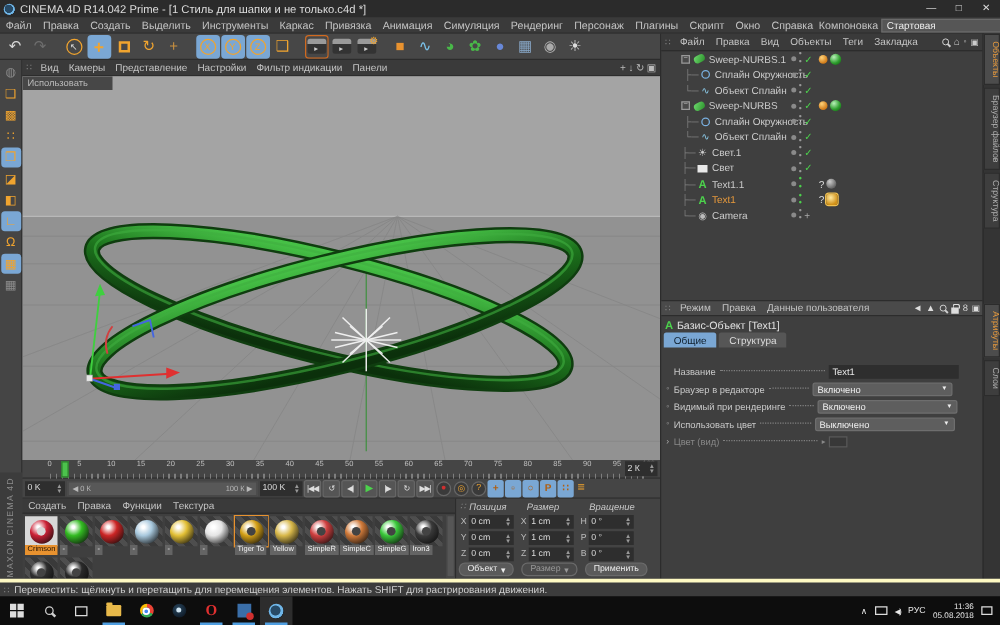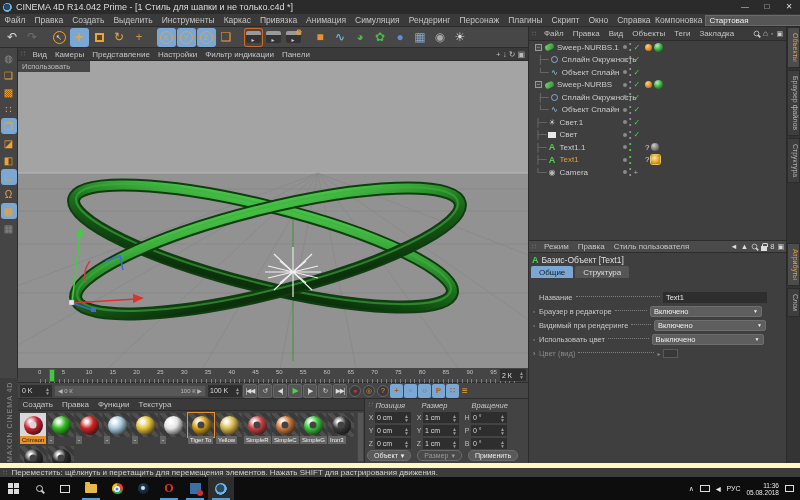--- a/index.html
+++ b/index.html
@@ -106,21 +106,21 @@
           justify-content:space-between;padding:0 2px;margin-right:4px;font-size:7px;}
   .cfoot{position:absolute;left:2px;top:51px;display:flex;gap:6px;}
   .cbtn{height:11px;background:#5a5a5a;border:1px solid #6a6a6a;border-radius:5px;color:#eee;
         font-size:7px;display:flex;align-items:center;justify-content:center;padding:0 6px;gap:3px;}
   .cbtn.dim{color:#999;background:#4a4a4a;}
   
   .rpanel{left:528px;top:27px;width:258px;height:436px;background:#3f3f3f;border-left:1px solid #2c2c2c;}
   .omenu{height:14px;background:var(--menu);display:flex;align-items:center;font-size:8px;color:#c4c4c4;
          border-bottom:1px solid #2c2c2c;}
   .omicons{margin-left:auto;display:flex;align-items:center;gap:3px;padding-right:3px;font-size:8px;color:#ccc;}
-  .tree{position:absolute;left:4px;top:14px;width:212px;}
+  .tree{position:absolute;left:14px;top:14px;width:212px;}
   .trow{height:12.5px;display:flex;align-items:center;font-size:8px;color:#ccc;white-space:nowrap;}
   .trow .branch{color:#808080;font-size:8px;width:auto;}
   .exp{width:7px;height:7px;border:1px solid #999;color:#bbb;font-size:6px;line-height:5px;text-align:center;
        margin:0 2px;background:#4a4a4a;}
   .oicon{width:11px;display:flex;align-items:center;justify-content:center;margin-right:2px;}
   .cap{width:9px;height:6px;border-radius:3px;background:linear-gradient(135deg,#6fdc6f,#2a8f2a);transform:rotate(-25deg);}
   .ringo{width:7px;height:7px;border:1.5px solid #7ab0e0;border-radius:50%;}
   .lbl-sel{color:var(--seltext);}
   .togcol{position:absolute;left:90px;display:flex;align-items:center;gap:2px;font-size:7px;}
   .tagcol{position:absolute;left:112px;display:flex;align-items:center;gap:2px;}
@@ -159,21 +159,21 @@
   .layerball{width:10px;height:10px;border-radius:50%;background:radial-gradient(circle at 35% 30%,#555,#000 70%);
              margin-left:2px;border:1px solid #666;}
   .swatch{width:15px;height:9px;background:#383838;border:1px solid #5a5a5a;margin-left:3px;}
   .dim{color:#888;}
   
   .vtabs{left:786px;top:27px;width:14px;height:436px;background:#343434;border-left:1px solid #2a2a2a;}
   .vtab{writing-mode:vertical-rl;font-size:7px;color:#b0b0b0;background:#3e3e3e;border:1px solid #2c2c2c;
         padding:5px 0;width:13px;text-align:center;margin-bottom:2px;}
   .vtab.on{background:#4c4c4c;color:var(--seltext);}
   
-  .statusbar{left:0;top:463px;width:800px;height:14px;background:#3c3c3c;border-top:5px solid #fef9c3;
+  .statusbar{left:0;top:463px;width:800px;height:14px;background:#3c3c3c;border-top:3px solid #fef9c3;
              display:flex;align-items:center;font-size:8px;color:#cfcfcf;gap:4px;padding-left:3px;}
   .taskbar{left:0;top:477px;width:800px;height:23px;background:#0d0d0d;display:flex;align-items:center;color:#ddd;}
   .titem{width:26px;height:23px;display:flex;align-items:center;justify-content:center;position:relative;}
   .titem.run::after{content:"";position:absolute;bottom:0;left:4px;right:4px;height:2px;background:#4f9ee0;}
   .titem.act{background:#2d2d2d;}
   .mag{width:7px;height:7px;border:1.5px solid #cfcfcf;border-radius:50%;position:relative;display:inline-block;}
   .mag::after{content:"";position:absolute;width:4px;height:1.5px;background:#cfcfcf;
               transform:rotate(45deg);right:-3px;bottom:-1px;}
   .mag.sm{transform:scale(.8);}
   .startg{width:11px;height:11px;background:
@@ -790,21 +790,21 @@
         </span>
         <span class="tagcol"></span>
       </div>
     </div>
 
   <div class="amenu">
     <span style="color:#8a8a8a;font-size:7px;padding:0 3px">∷</span>
     <span id="attrmenu" style="display:flex">
         <span class="menu-item">Режим</span>
         <span class="menu-item">Правка</span>
-        <span class="menu-item">Стиль пользователя</span>
+        <span class="menu-item">Данные пользователя</span>
       </span>
     <span class="amicons">
       <span>◄</span>
       <span>▲</span>
       <span class="mag sm"></span>
       <span class="lockico"></span>
       <span>8</span>
       <span style="font-size:7px">▣</span>
     </span>
   </div>

